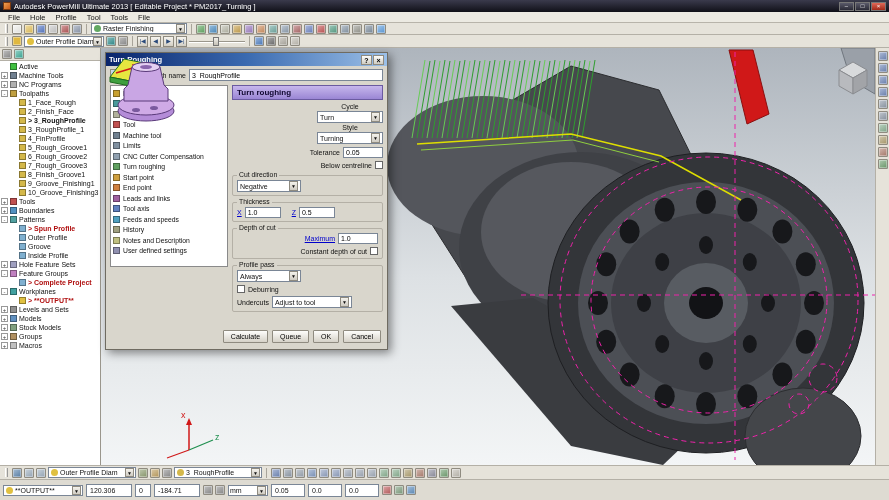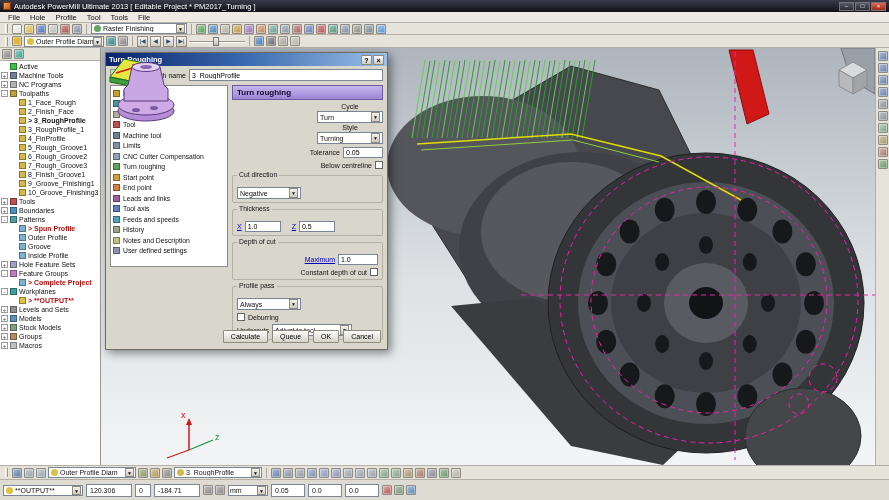--- a/index.html
+++ b/index.html
@@ -66,21 +66,21 @@
   .row{display:flex;align-items:center;gap:3px;margin-top:3px}
   .row.right{justify-content:flex-end}
   .lbl{white-space:nowrap}
   .field{height:11px;border:1px solid #7a8696;background:#fff;font-family:inherit;font-size:7px;padding:0 2px}
   .f40{width:40px}.f36{width:36px}
   .dd{display:inline-flex;align-items:center;background:#fff;border:1px solid #7a8696;height:12px;font-size:7px;padding:0 2px;flex:0 0 auto}
   .dd .arrow{width:9px;height:10px;background:linear-gradient(#f4f2ec,#cfcbc2);border:1px solid #8f8b80;margin-left:auto;font-size:5px;line-height:9px;text-align:center}
   .d66{width:66px}.d64{width:64px}.d80{width:80px}
   .chk{width:8px;height:8px;background:#fff;border:1px solid #666;flex:0 0 auto}
   .link{color:#0000cc;text-decoration:underline;cursor:pointer}
-  .grp{border:1px solid #b4b0a6;border-radius:2px;margin-top:6px;padding:11px 4px 3px;position:relative}
+  .grp{border:1px solid #b4b0a6;border-radius:2px;margin-top:6px;padding:4px 4px 3px;position:relative}
   .grp .legend{position:absolute;top:-5px;left:4px;background:#d9d6cc;padding:0 2px;font-size:6.8px}
   .cycrow{display:flex;gap:4px;margin-top:3px;align-items:flex-start}
   .cyccol{display:flex;flex-direction:column;align-items:center;gap:1px;margin-left:auto}
   .dlg-part{position:absolute;left:12px;bottom:6px}
   .dlg-buttons{position:absolute;right:6px;bottom:6px;display:flex;gap:4px}
   .btn{height:13px;border:1px solid #8f8b80;border-radius:1px;background:linear-gradient(#fdfdfb,#d6d2c8);font-family:inherit;font-size:7px;padding:0 7px;cursor:pointer}
 
   
   .bottombar{height:14px;background:#e6e3da;border-top:1px solid #b4b0a6;display:flex;align-items:center;gap:2px;padding:0 3px}
   .statusbar{height:21px;background:#dedbd2;border-top:1px solid #b4b0a6;display:flex;align-items:center;gap:3px;padding:0 3px}

